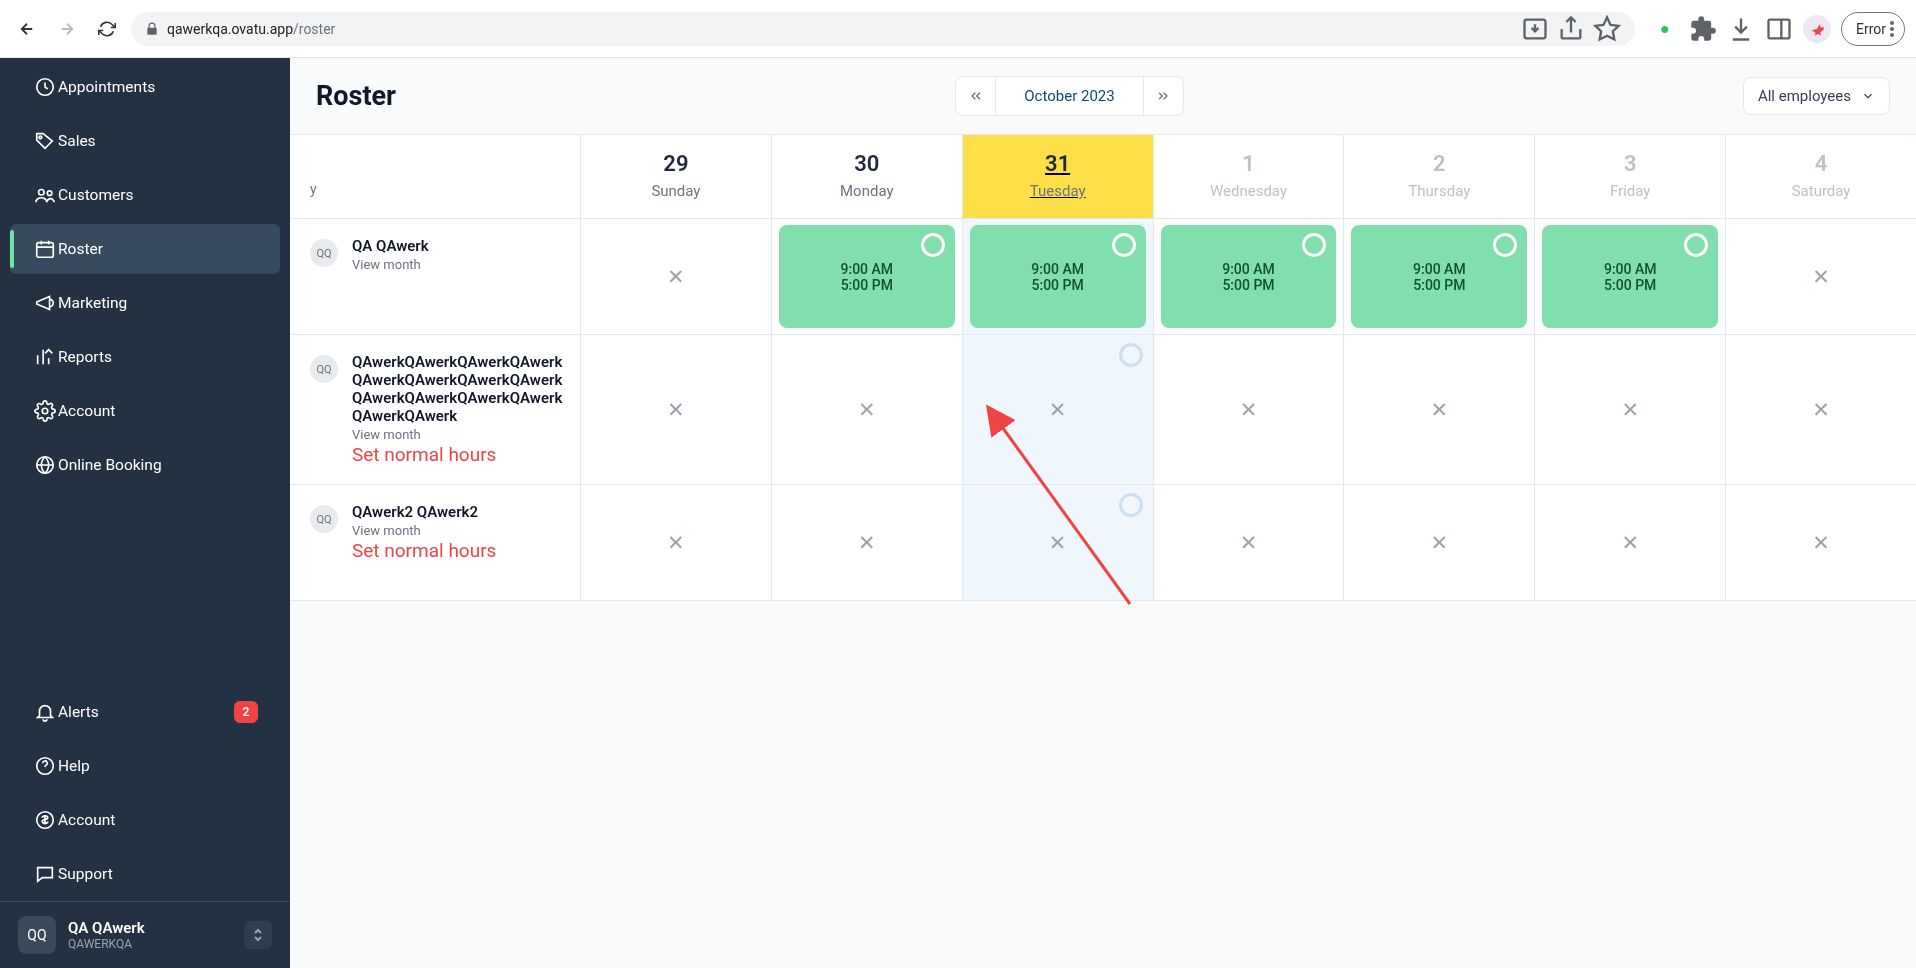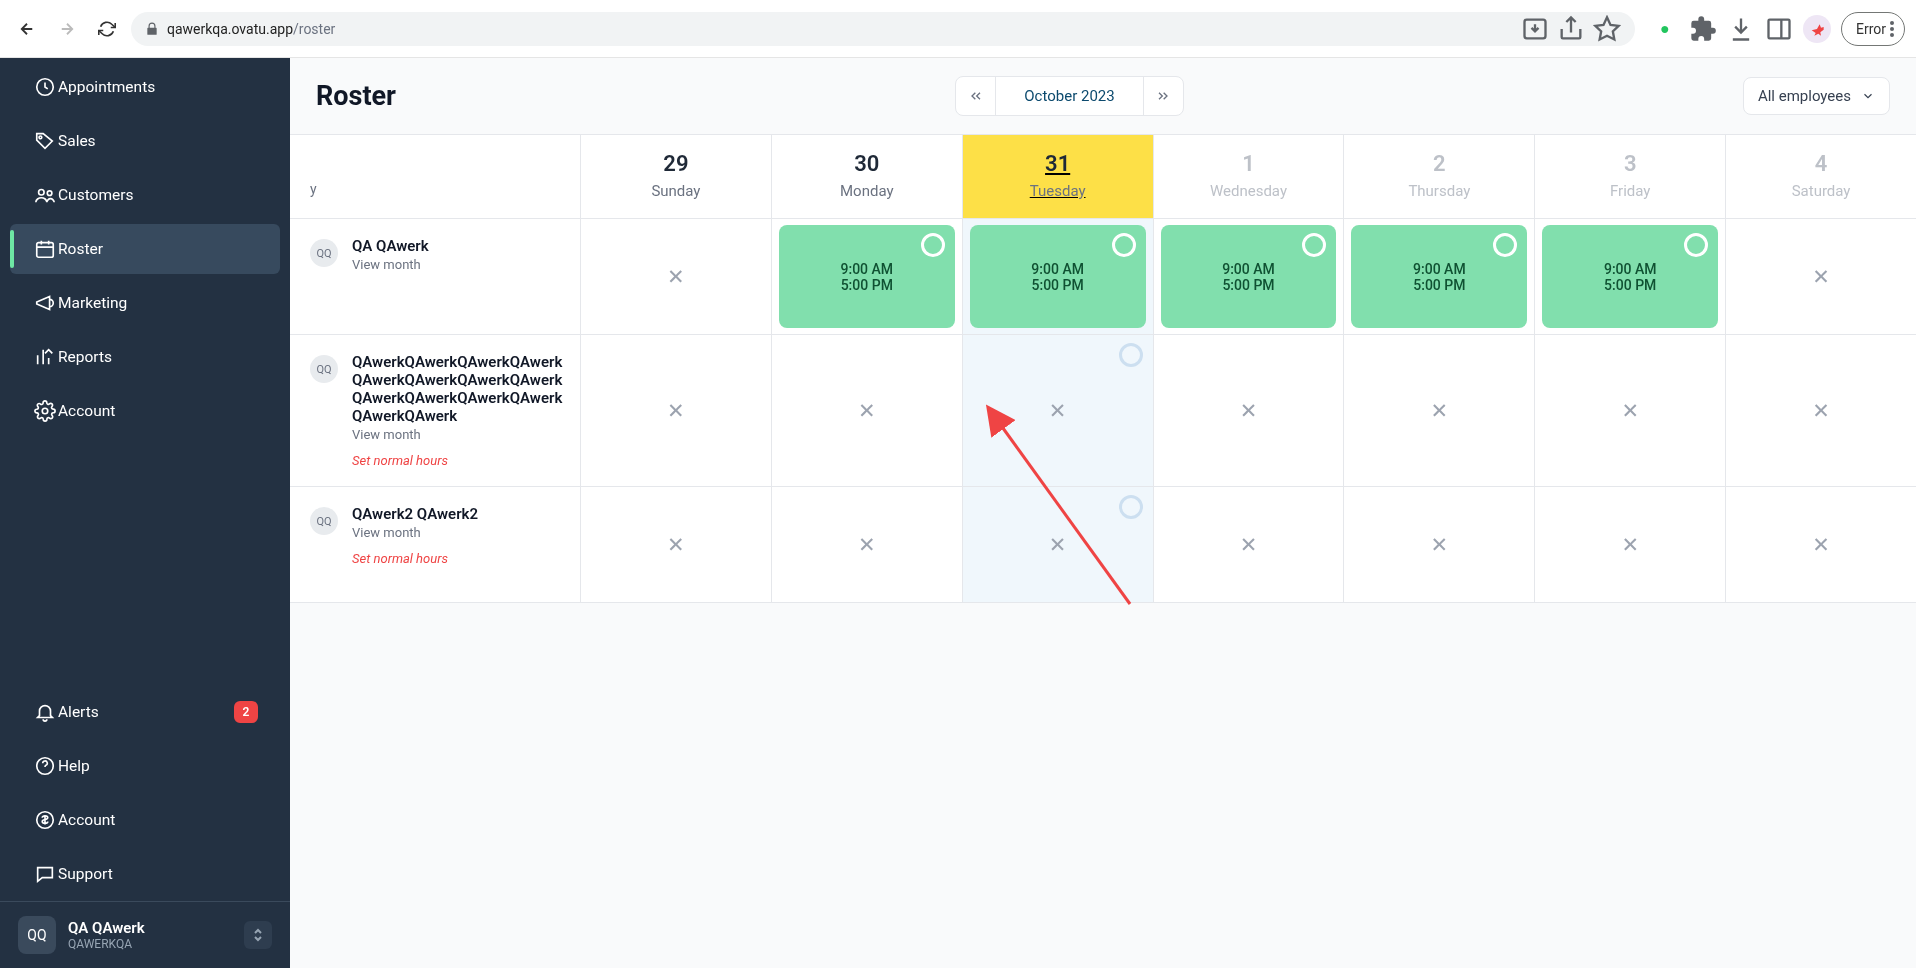--- a/index.html
+++ b/index.html
@@ -56,21 +56,21 @@
   .day-num.dim, .day-name.dim { color: #bdc1c8; }
 
   .cal-row { display: grid; grid-template-columns: 290px repeat(7, 1fr); border-bottom: 1px solid #e5e7eb; background: #fff; min-height: 116px; }
   .cal-cell { border-left: 1px solid #e5e7eb; position: relative; display: flex; align-items: center; justify-content: center; }
   .cal-cell:first-child { border-left: none; flex-direction: row; align-items: flex-start; justify-content: flex-start; padding: 18px 14px 18px 20px; gap: 14px; overflow: hidden; }
   .cal-cell.today-col { background: #f0f7fc; }
   .emp-avatar { width: 28px; height: 28px; border-radius: 50%; background: #e8ebee; color: #6b7280; font-size: 11px; display: flex; align-items: center; justify-content: center; flex-shrink: 0; margin-top: 2px; }
   .emp-info { min-width: 0; }
   .emp-name { font-size: 15px; font-weight: 600; color: #111827; word-break: break-all; }
   .emp-link { font-size: 13px; color: #6b7280; cursor: pointer; margin-top: 2px; }
-  .emp-warn { font-size: 13px; color: #ef4444; cursor: pointer; margin-top: 11px; font-style: italic; }
+  .emp-warn { font-size: 19px; color: #ef4444; cursor: pointer; margin-top: 1px; }
 
   .shift-block { background: #81dfad; border-radius: 8px; width: calc(100% - 14px); height: calc(100% - 12px); display: flex; flex-direction: column; align-items: center; justify-content: center; color: #0f5132; font-size: 14px; font-weight: 500; position: relative; }
   .shift-block .ring { position: absolute; top: 8px; right: 10px; width: 24px; height: 24px; border-radius: 50%; border: 3px solid #fff; }
   .x-mark { color: #9ca3af; font-size: 21px; font-weight: 300; cursor: pointer; }
   .cal-cell.today-col .ring-empty { position: absolute; top: 8px; right: 10px; width: 24px; height: 24px; border-radius: 50%; border: 3px solid #ccdff0; }
 
   
   .arrow-anno { position: absolute; pointer-events: none; }
   .arrow-anno svg { overflow: visible; }
 </style>
@@ -196,20 +196,29 @@
       <span>Reports</span>
     </div>
     <div class="side-item">
       <span class="icon-slot">
           <svg width="22" height="22" viewBox="0 0 24 24" fill="none" stroke="currentColor" stroke-width="1.8">
             <circle cx="12" cy="12" r="3"></circle>
             <path d="M19.4 15a1.65 1.65 0 0 0 .33 1.82l.06.06a2 2 0 1 1-2.83 2.83l-.06-.06a1.65 1.65 0 0 0-1.82-.33 1.65 1.65 0 0 0-1 1.51V21a2 2 0 0 1-4 0v-.09a1.65 1.65 0 0 0-1-1.51 1.65 1.65 0 0 0-1.82.33l-.06.06a2 2 0 1 1-2.83-2.83l.06-.06a1.65 1.65 0 0 0 .33-1.82 1.65 1.65 0 0 0-1.51-1H3a2 2 0 0 1 0-4h.09a1.65 1.65 0 0 0 1.51-1 1.65 1.65 0 0 0-.33-1.82l-.06-.06a2 2 0 1 1 2.83-2.83l.06.06a1.65 1.65 0 0 0 1.82.33h0a1.65 1.65 0 0 0 1-1.51V3a2 2 0 0 1 4 0v.09a1.65 1.65 0 0 0 1 1.51h0a1.65 1.65 0 0 0 1.82-.33l.06-.06a2 2 0 1 1 2.83 2.83l-.06.06a1.65 1.65 0 0 0-.33 1.82v0a1.65 1.65 0 0 0 1.51 1H21a2 2 0 0 1 0 4h-.09a1.65 1.65 0 0 0-1.51 1z"></path>
           </svg>
         </span>
       <span>Account</span>
+    </div>
+    <div class="side-item">
+      <span class="icon-slot">
+          <svg width="22" height="22" viewBox="0 0 24 24" fill="none" stroke="currentColor" stroke-width="1.8">
+            <circle cx="12" cy="12" r="9"></circle>
+            <path d="M3 12h18M12 3c2.5 2.5 4 5.5 4 9s-1.5 6.5-4 9c-2.5-2.5-4-5.5-4-9s1.5-6.5 4-9z"></path>
+          </svg>
+        </span>
+      <span>Online Booking</span>
     </div>
 
     <div class="side-spacer"></div>
 
     <div class="side-item">
       <span class="icon-slot">
           <svg width="22" height="22" viewBox="0 0 24 24" fill="none" stroke="currentColor" stroke-width="1.8">
             <path d="M18 16v-5a6 6 0 1 0-12 0v5l-2 2h16l-2-2zM10 20a2 2 0 0 0 4 0"></path>
           </svg>
         </span>

